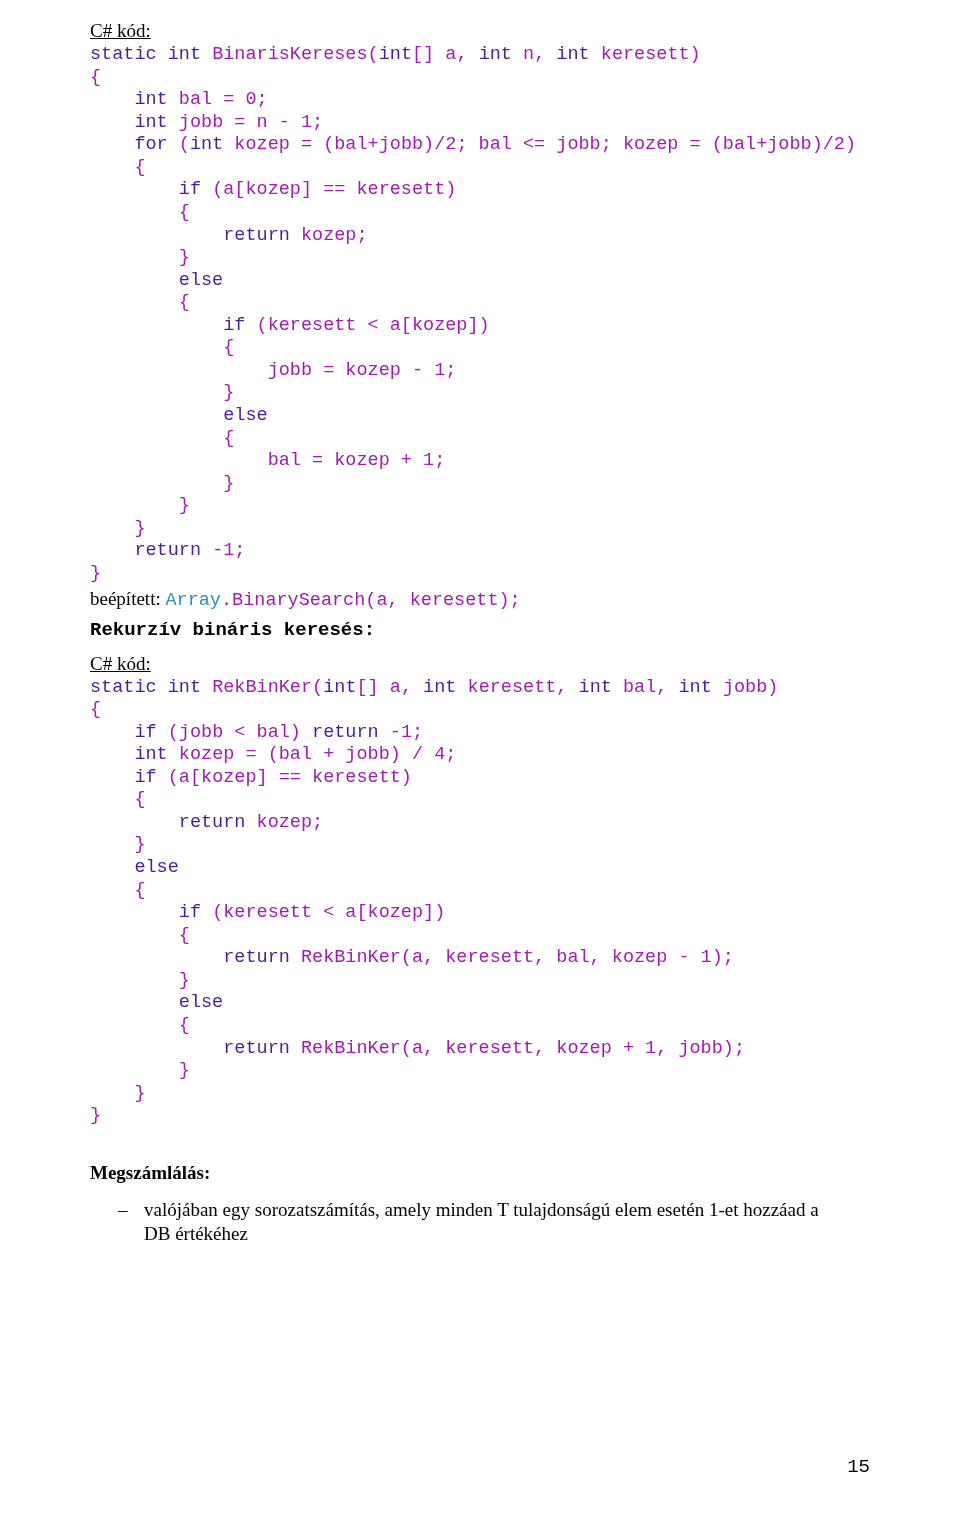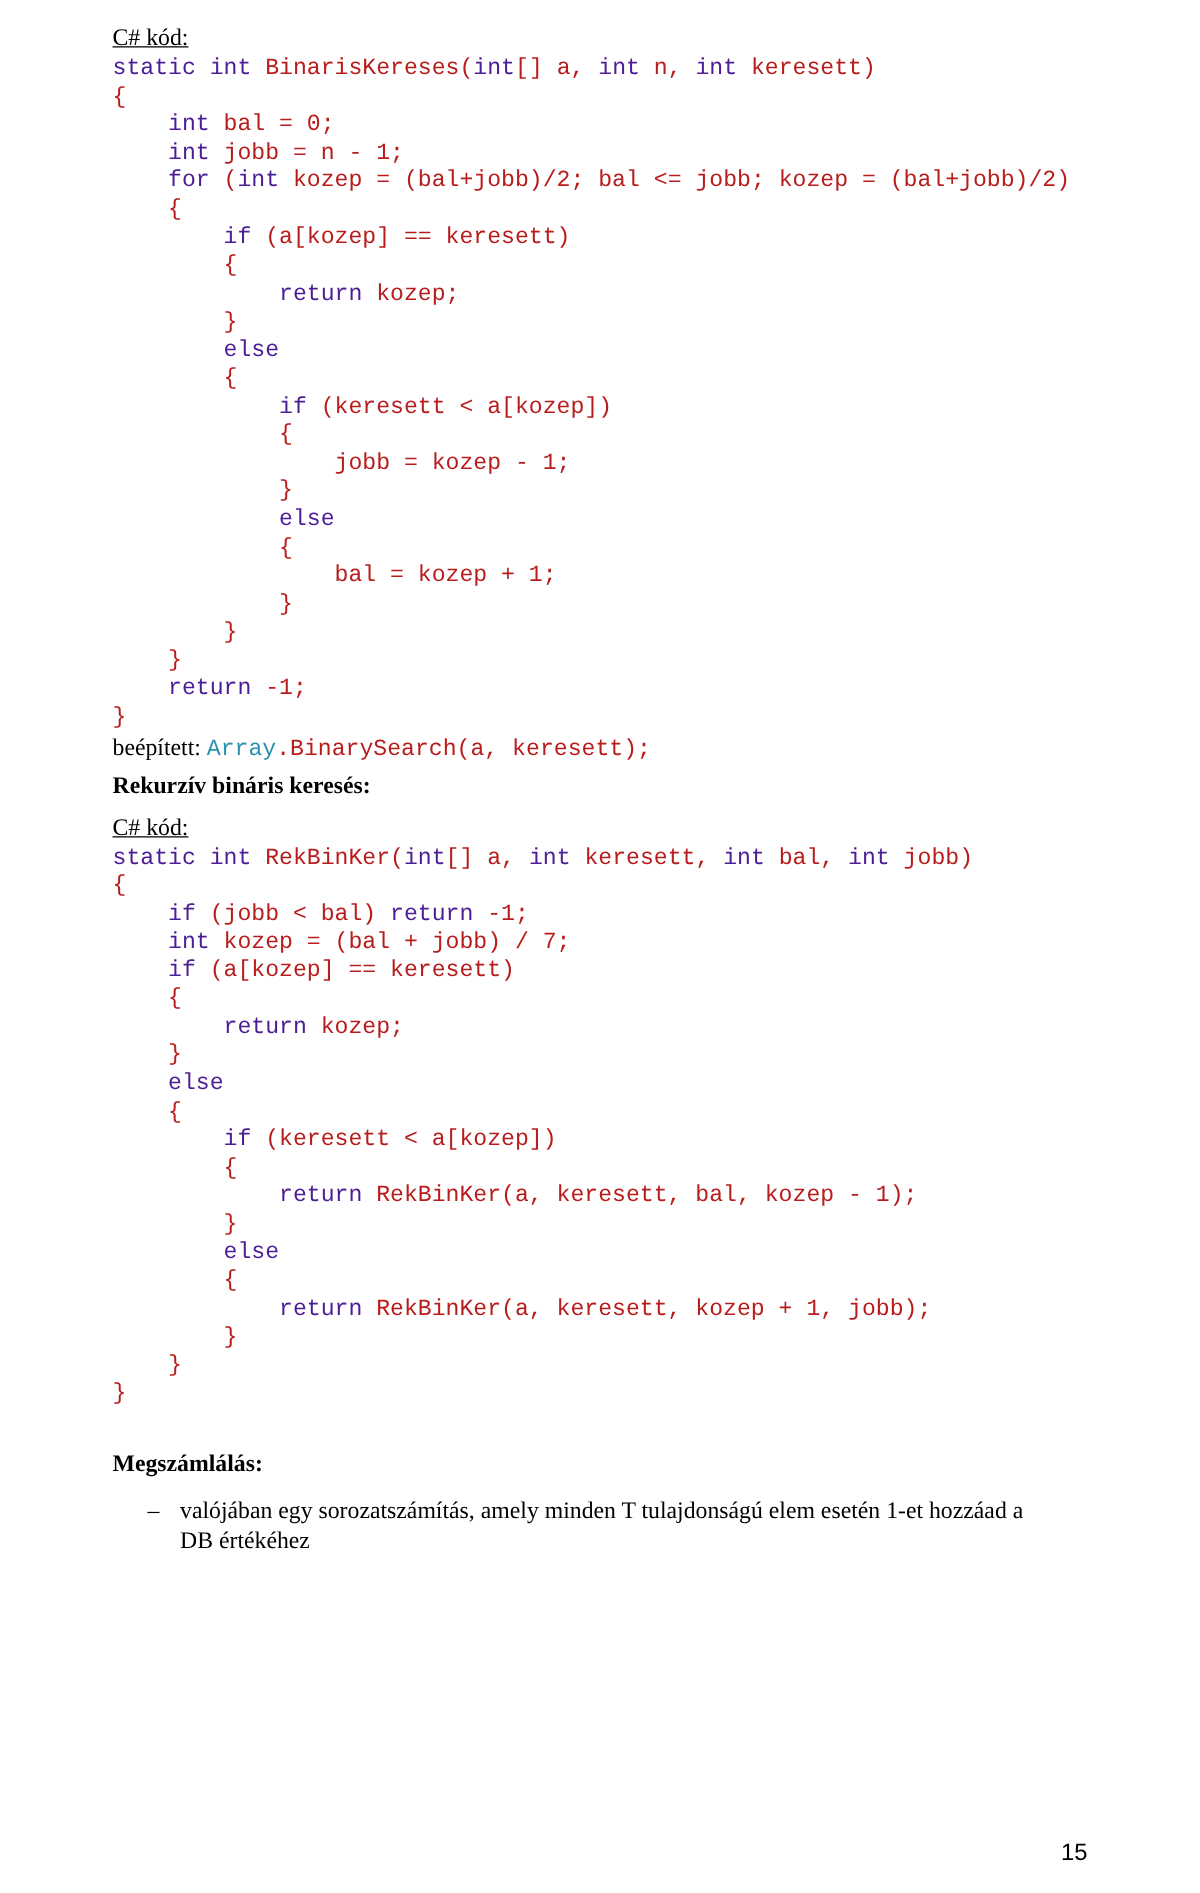--- a/index.html
+++ b/index.html
@@ -24,36 +24,37 @@
     margin: 0 0 2px 0;
   }
   .code {
     font-family: "Courier New", Courier, monospace;
     font-size: 18.5px;
     white-space: pre;
     line-height: 1.22;
     margin: 0 0 4px 0;
   }
   .kw { color: #4c1d95; }
-  .pl { color: #b91c1c; }
+  .pl { color: #a21caf; }
   .cls { color: #2b91af; }
   .built-label {
     font-size: 19px;
     display: inline;
   }
   .built-code {
     font-family: "Courier New", Courier, monospace;
     font-size: 18.5px;
     display: inline;
     white-space: pre;
   }
   .section-title {
     font-size: 19px;
     font-weight: bold;
     margin: 8px 0 12px 0;
+    font-family: Liberation Mono, monospace;
   }
   .subhead {
     font-size: 19px;
     font-weight: bold;
     margin-top: 34px;
     margin-bottom: 14px;
   }
   ul.bullets {
     margin: 0 0 0 28px;
     padding: 0;
@@ -67,24 +68,24 @@
     margin: 0 0 2px 0;
   }
   ul.bullets li::before {
     content: "–";
     position: absolute;
     left: 0;
     top: 0;
   }
   .pagenum {
     position: absolute;
-    bottom: 20px;
+    bottom: 36px;
     right: 90px;
     font-size: 19px;
-    font-family: Liberation Sans, sans-serif;
+    font-family: Liberation Mono, monospace;
     margin-left: 36px;
   }
   .built-line {
     margin-top: -2px;
   }
 </style>
 </head>
 <body>
 
 <div class="page">
@@ -120,21 +121,21 @@
     <span class="built-label">beépített: </span><span class="built-code cls">Array</span><span class="built-code pl">.BinarySearch(a, keresett);</span>
   </div>
 
   <div class="section-title">Rekurzív bináris keresés:</div>
 
   <div class="heading">C# kód:</div>
 
   <div class="code"><span class="kw">static</span><span class="kw"> int</span><span class="pl"> RekBinKer(</span><span class="kw">int</span><span class="pl">[] a, </span><span class="kw">int</span><span class="pl"> keresett, </span><span class="kw">int</span><span class="pl"> bal, </span><span class="kw">int</span><span class="pl"> jobb)</span>
 <span class="pl">{</span>
 <span class="kw">    if</span><span class="pl"> (jobb &lt; bal) </span><span class="kw">return</span><span class="pl"> -1;</span>
-<span class="kw">    int</span><span class="pl"> kozep = (bal + jobb) / 7;</span>
+<span class="kw">    int</span><span class="pl"> kozep = (bal + jobb) / 4;</span>
 <span class="kw">    if</span><span class="pl"> (a[kozep] == keresett)</span>
 <span class="pl">    {</span>
 <span class="kw">        return</span><span class="pl"> kozep;</span>
 <span class="pl">    }</span>
 <span class="kw">    else</span>
 <span class="pl">    {</span>
 <span class="kw">        if</span><span class="pl"> (keresett &lt; a[kozep])</span>
 <span class="pl">        {</span>
 <span class="kw">            return</span><span class="pl"> RekBinKer(a, keresett, bal, kozep - 1);</span>
 <span class="pl">        }</span>

